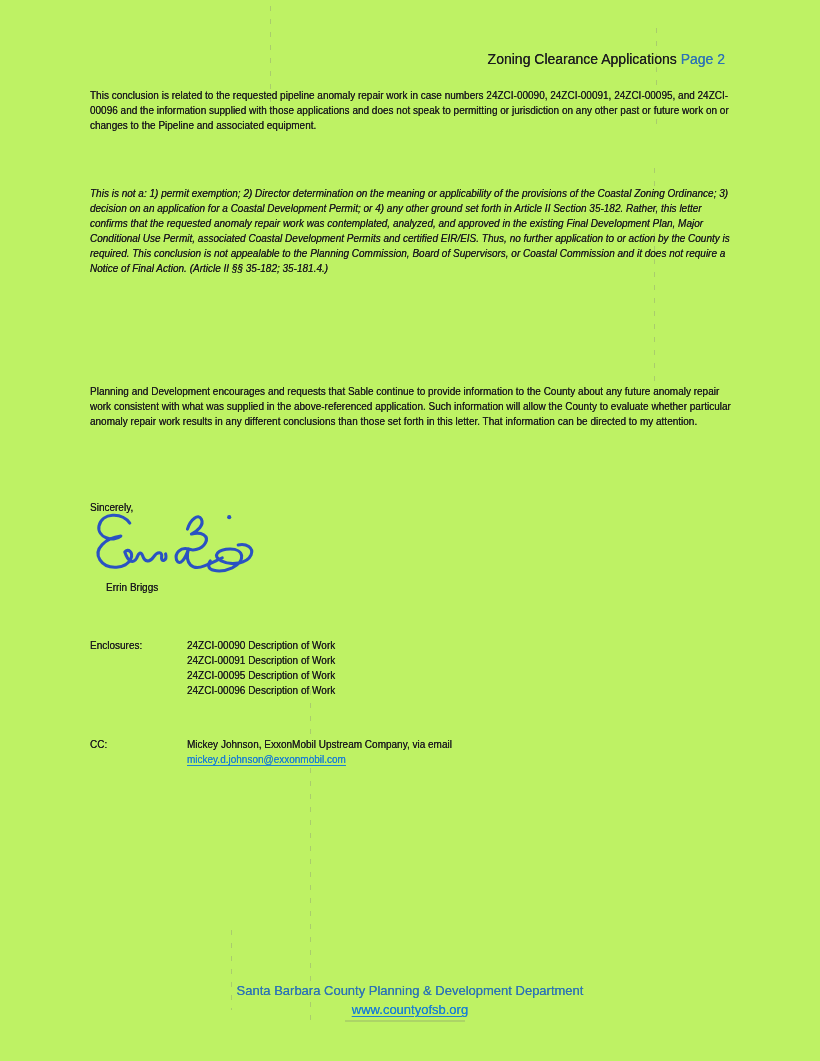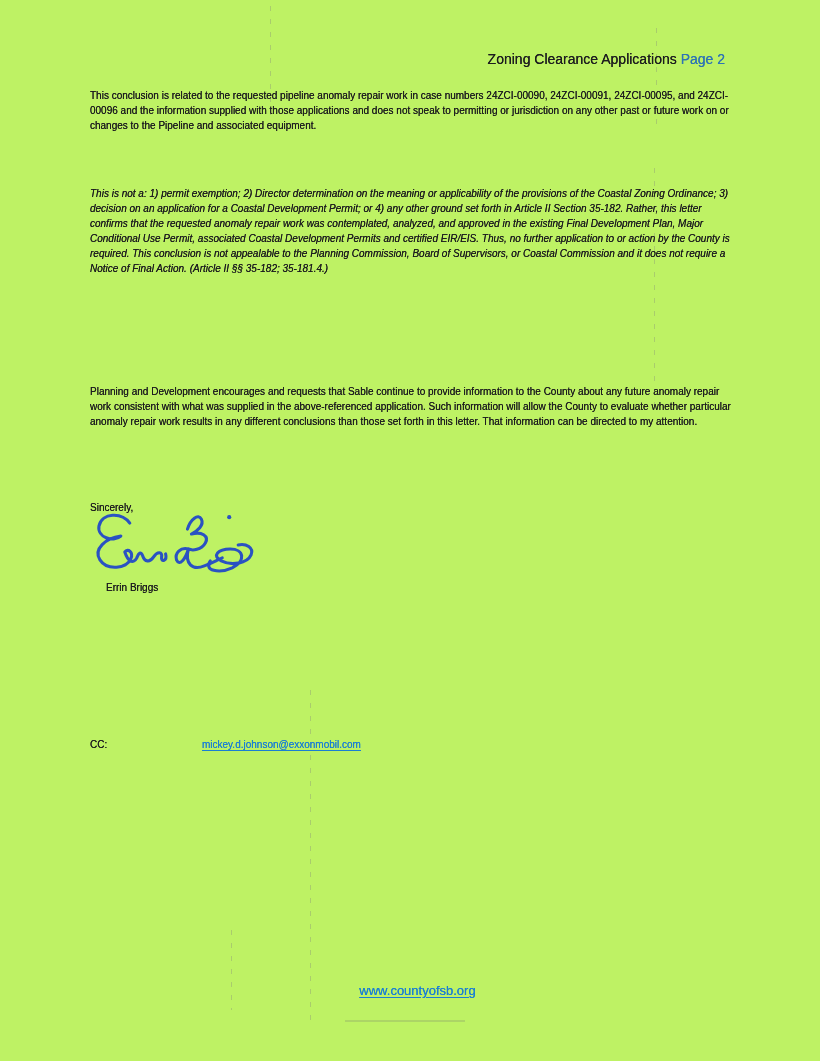--- a/index.html
+++ b/index.html
@@ -61,21 +61,20 @@
   .label-row { position:absolute; left:90px; display:flex; }
   .label-row .row-label { width:97px; flex:0 0 97px; }
   .enclosures-row { top:638px; }
   .cc-row { top:737px; }
 
   .link {
     color:#1A7FD4;
     text-decoration:underline;
     text-underline-offset:2px;
     text-shadow:0 0 0.5px #1A7FD4;
-    margin-left:15px;
   }
 
   .footer {
     position:absolute;
     left:0; right:0;
     top:981px;
     text-align:center;
     font-size:13px;
     line-height:19px;
     color:#2E74B5;
@@ -113,25 +112,36 @@
              C 36,52 41,56 45,49 C 47,44 49,42 51,47 C 53,53 58,54 62,48 C 66,42 71,43 70,48 C 69,54 76,52 74,45"></path>
 
     <path d="M 96,20 C 99,10 107,4 110,10 C 113,16 106,22 100,25 C 110,22 118,27 114,34 C 110,41 101,42 97,40
              C 94,50 88,58 85,51 C 83,44 89,38 97,40 C 93,55 101,62 113,57 C 121,54 126,51 131,49"></path>
     <path d="M 119,52 C 112,62 128,65 141,59 C 155,52 153,40 139,40 C 127,40 120,47 130,52 C 140,57 156,55 160,46 C 163,39 155,34 147,36"></path>
     <circle cx="138" cy="8" r="2.1" fill="#2A52C2" stroke="none"></circle>
   </svg>
 
   <div class="signer-name doc-text">Errin Briggs</div>
 
+  <div class="label-row enclosures-row doc-text">
+    <div class="row-label">Enclosures:</div>
+    <div>
+      <div>24ZCI-00090 Description of Work</div>
+      <div>24ZCI-00091 Description of Work</div>
+      <div>24ZCI-00095 Description of Work</div>
+      <div>24ZCI-00096 Description of Work</div>
+    </div>
+  </div>
 
   <div class="label-row cc-row doc-text">
     <div class="row-label">CC:</div>
     <div>
+      <div>Mickey Johnson, ExxonMobil Upstream Company, via email</div>
       <div><a href="#" class="link">mickey.d.johnson@exxonmobil.com</a></div>
     </div>
   </div>
 
   <div class="footer">
+    <div>Santa Barbara County Planning &amp; Development Department</div>
     <div><a href="#" class="link">www.countyofsb.org</a></div>
   </div>
 
 </div>
 
 </body></html>

